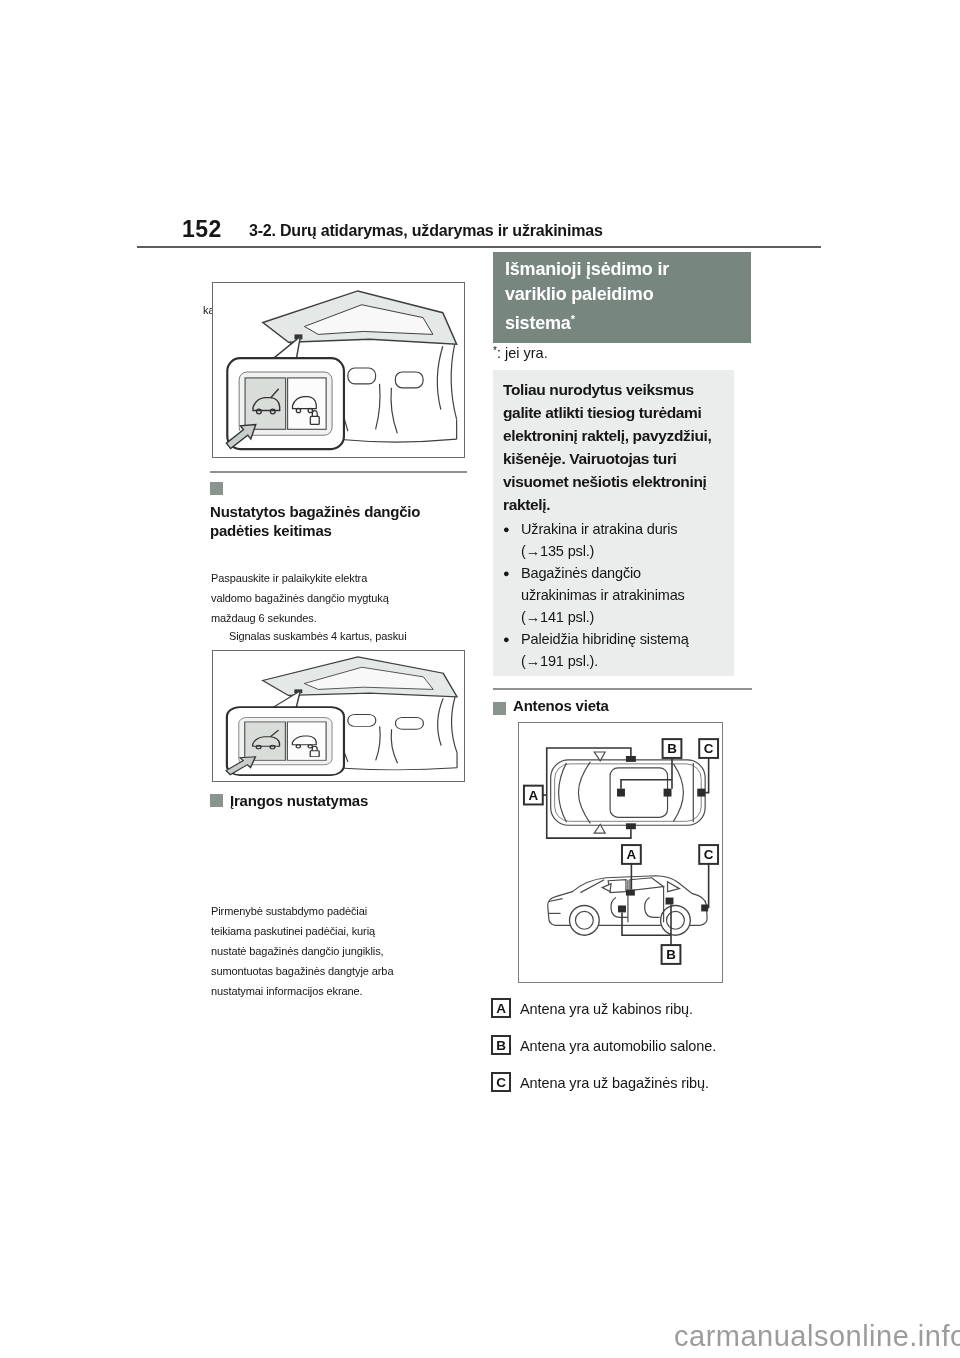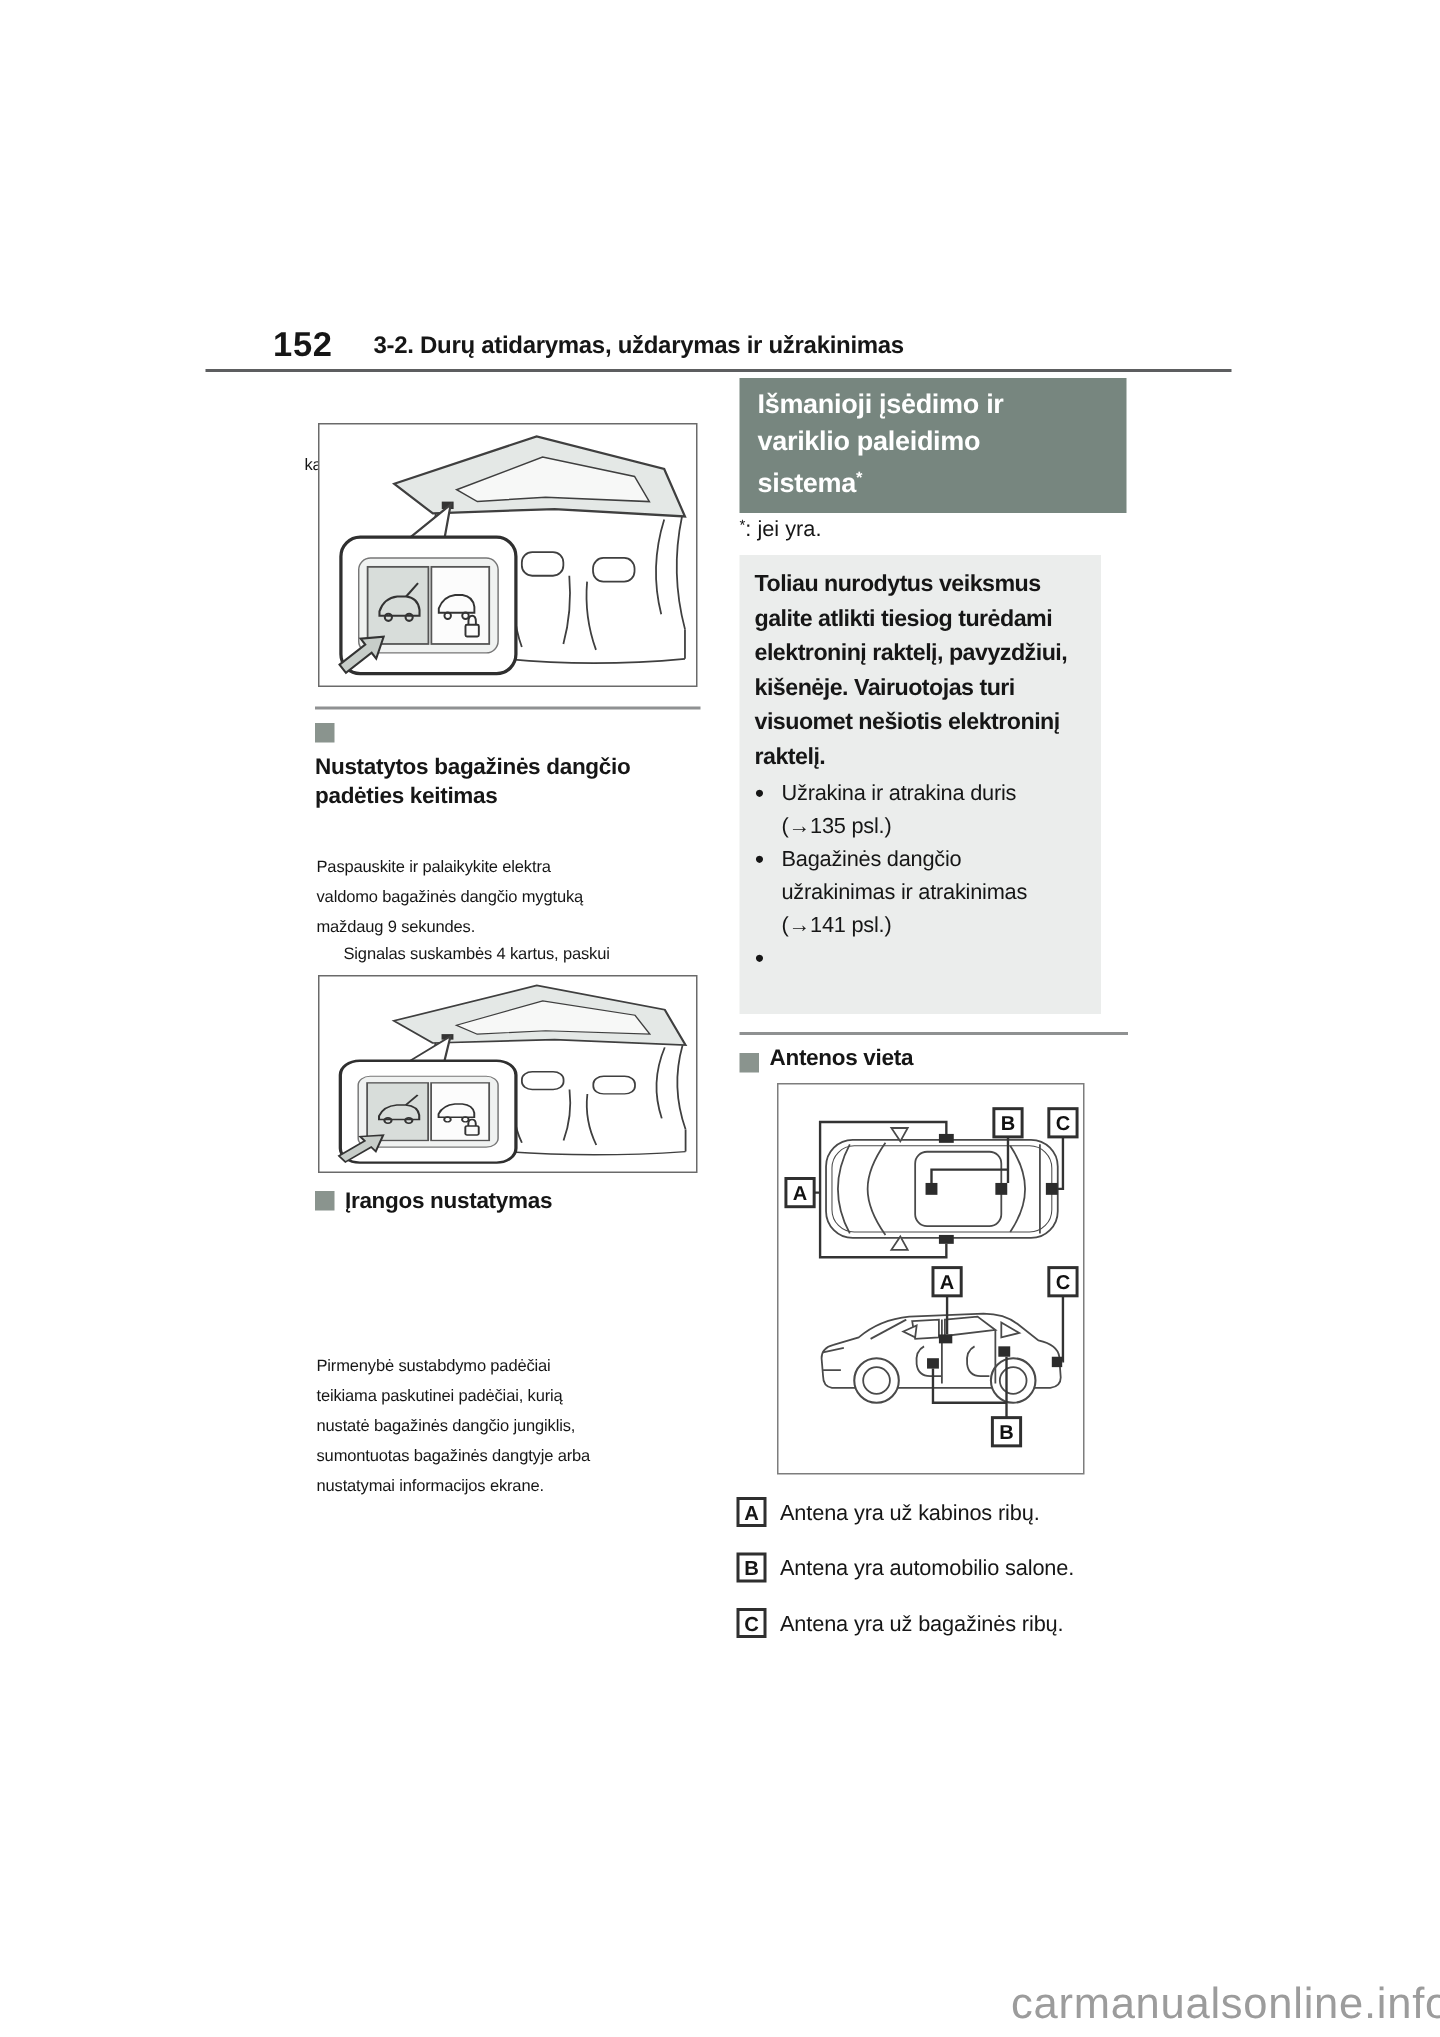--- a/index.html
+++ b/index.html
@@ -126,21 +126,21 @@
 
   <div class="abs divider div1"></div>
 
   <div class="abs sec-title sec1-title">
     <span class="sq"></span>
     <span class="t">Nustatytos bagažinės dangčio
 padėties keitimas</span>
   </div>
   <div class="abs body-text para1">Paspauskite ir palaikykite elektra
 valdomo bagažinės dangčio mygtuką
-maždaug 9 sekundes.</div>
+maždaug 6 sekundes.</div>
   <div class="abs body-text para2">Signalas suskambės 4 kartus, paskui
 dar du kartus. Kai bagažinės dangtis
 atsidarys kitą kartą, jis sustos gamykloje
 nustatytoje padėtyje.</div>
 
   <div class="abs figure-box fig2">
     <svg viewBox="0 0 253 176" preserveAspectRatio="none">
       <polygon points="50,40 146,8 232,30 246,62 158,57 76,60" fill="#e4e8e6" stroke="#3f3f3f" stroke-width="1.5"></polygon>
       <polygon points="92,44 150,22 212,35 222,52 152,49 106,52" fill="#f7f8f7" stroke="#3f3f3f" stroke-width="1"></polygon>
       <rect x="82" y="52" width="8" height="5" fill="#333"></rect>
@@ -214,20 +214,22 @@
 (→135 psl.)</span>
       </div>
       <div class="bullet-item">
         <span class="dot">●</span>
         <span class="bt">Bagažinės dangčio
 užrakinimas ir atrakinimas
 (→141 psl.)</span>
       </div>
       <div class="bullet-item">
         <span class="dot">●</span>
+        <span class="bt">Paleidžia hibridinę sistemą
+(→191 psl.).</span>
       </div>
     </div>
   </div>
 
   <div class="abs divider div3"></div>
 
   <div class="abs sec-title ant-title">
     <span class="sq"></span>
     <span class="t">Antenos vieta</span>
   </div>

